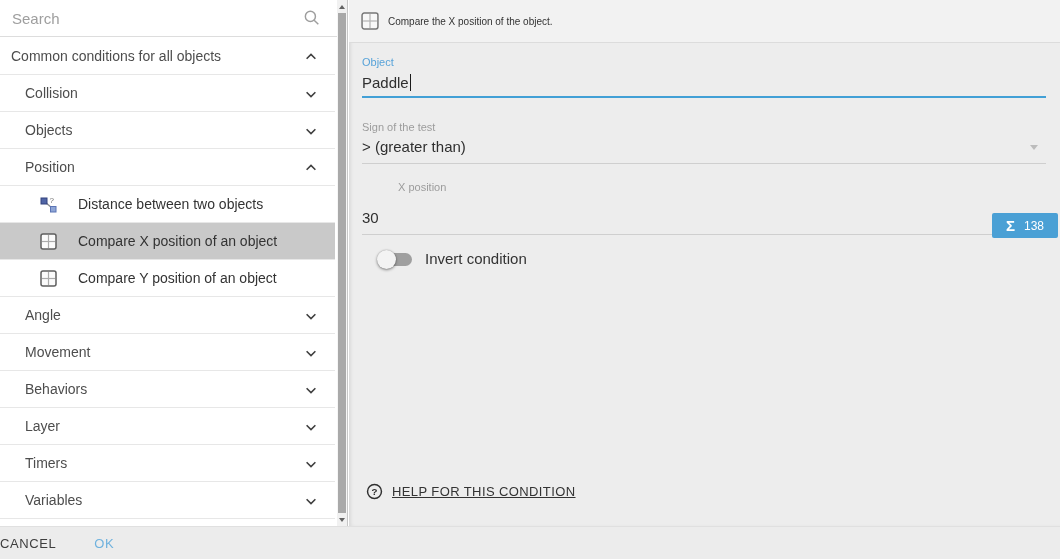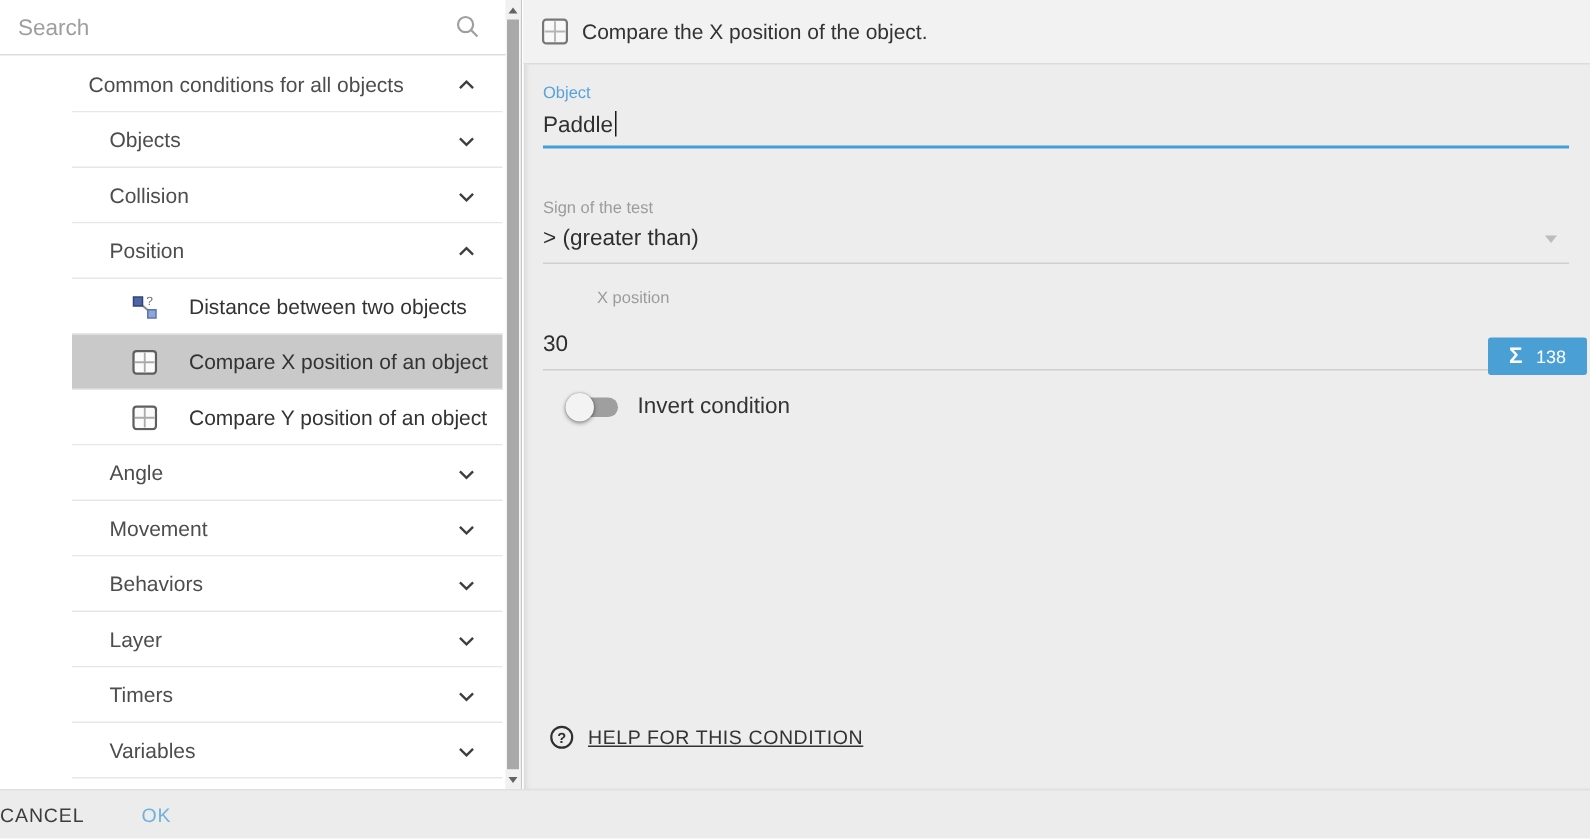--- a/index.html
+++ b/index.html
@@ -10,21 +10,21 @@
   
   .sidebar { position:absolute; left:0; top:0; width:348px; height:526px;
     background:#fff; border-right:1px solid #c6c6c6; }
   .search-row { position:relative; height:37px; border-bottom:1px solid #ddd; }
   .search-row input { position:absolute; left:12px; top:6px; width:280px; height:24px;
     border:none; outline:none; font-size:15px; color:#444; background:transparent;
     font-family:"Liberation Sans", sans-serif; }
   .search-row input::placeholder { color:#9e9e9e; }
   .search-icon { position:absolute; right:26px; top:9px; width:18px; height:18px; }
 
-  .list { position:absolute; top:38px; left:0; right:12px;padding-left:48px; }
+  .list { position:absolute; top:38px; left:0; right:12px; }
   .row { position:relative; height:37px; display:flex; align-items:center;
     border-bottom:1px solid #e7e7e7; background:#fff; cursor:pointer; }
   .row.selected { background:#c9c9c9; }
   .row .lbl { font-size:14px; color:#4d4d4d; white-space:nowrap; }
   .row.group { padding-left:11px; }
   .row.cat { padding-left:25px; }
   .row.cond { padding-left:40px; }
   .row.cond .lbl { color:#333; margin-left:21px; }
   .chev { position:absolute; right:17px; top:12px; width:14px; height:14px; }
   .chev.up { transform:rotate(180deg); }
@@ -41,33 +41,33 @@
     border-right:3px solid transparent; border-top:4px solid #636363; }
   .sb .thumb { position:absolute; left:1px; top:13px; bottom:13px; width:8px;
     background:#a9a9a9; }
 
   
   .panel { position:absolute; left:349px; top:0; width:711px; height:526px;
     background:#ededed; box-shadow:inset 3px 0 4px -2px rgba(0,0,0,.12); }
   .panel-header { position:relative; height:43px; background:#f2f2f2;
     border-bottom:1px solid #dcdcdc; display:flex; align-items:center; padding-left:12px; }
   .panel-header .hicon { width:18px; height:18px; margin-right:9px; }
-  .panel-header .htitle { font-size:14px; color:#333; }
+  .panel-header .htitle { font-size:10px; color:#333; }
 
   .fields { position:relative; padding:0 14px 0 13px; }
   .field { position:relative; }
   .flabel { font-size:11px; color:#9c9c9c; }
   .flabel.blue { color:#58a3d9; }
   .fvalue { font-size:15px; color:#2f2f2f; }
   .uline { height:1px; background:#cfcfcf; }
   .uline.blue { height:2px; background:#42a0d6; }
   .field.object .flabel { padding-top:13px; }
   .field.object .fvalue { margin-top:6px; }
   .field.object .uline { margin-top:5px; }
-  .field.sign .flabel { padding-top:34px; }
+  .field.sign .flabel { padding-top:23px; }
   .field.sign .fvalue { margin-top:5px; }
   .field.sign .uline { margin-top:8px; }
   .field.xpos .flabel { padding-top:17px;margin-left:36px; }
   .field.xpos .fvalue { margin-top:16px; }
   .field.xpos .uline { margin-top:8px; }
   .cursor { display:inline-block; width:1px; height:17px; background:#1a1a1a;
     vertical-align:-3px; margin-left:1px; }
   .dd-caret { position:absolute; right:8px; bottom:14px; width:0; height:0;
     border-left:4px solid transparent; border-right:4px solid transparent;
     border-top:5px solid #bcbcbc; }
@@ -121,30 +121,30 @@
       <div class="row group">
         <span class="lbl">Common conditions for all objects</span>
         <span class="chev up">
           <svg viewBox="0 0 16 16" width="14" height="14">
               <polyline points="3,6 8,11 13,6" fill="none" stroke="#3e3e3e" stroke-width="1.8"></polyline>
             </svg>
         </span>
       </div>
 
       <div class="row cat">
+        <span class="lbl">Collision</span>
+        <span class="chev">
+          <svg viewBox="0 0 16 16" width="14" height="14">
+              <polyline points="3,6 8,11 13,6" fill="none" stroke="#3e3e3e" stroke-width="1.8"></polyline>
+            </svg>
+        </span>
+      </div>
+
+      <div class="row cat">
         <span class="lbl">Objects</span>
-        <span class="chev">
-          <svg viewBox="0 0 16 16" width="14" height="14">
-              <polyline points="3,6 8,11 13,6" fill="none" stroke="#3e3e3e" stroke-width="1.8"></polyline>
-            </svg>
-        </span>
-      </div>
-
-      <div class="row cat">
-        <span class="lbl">Collision</span>
         <span class="chev">
           <svg viewBox="0 0 16 16" width="14" height="14">
               <polyline points="3,6 8,11 13,6" fill="none" stroke="#3e3e3e" stroke-width="1.8"></polyline>
             </svg>
         </span>
       </div>
 
       <div class="row cat">
         <span class="lbl">Position</span>
         <span class="chev up">

